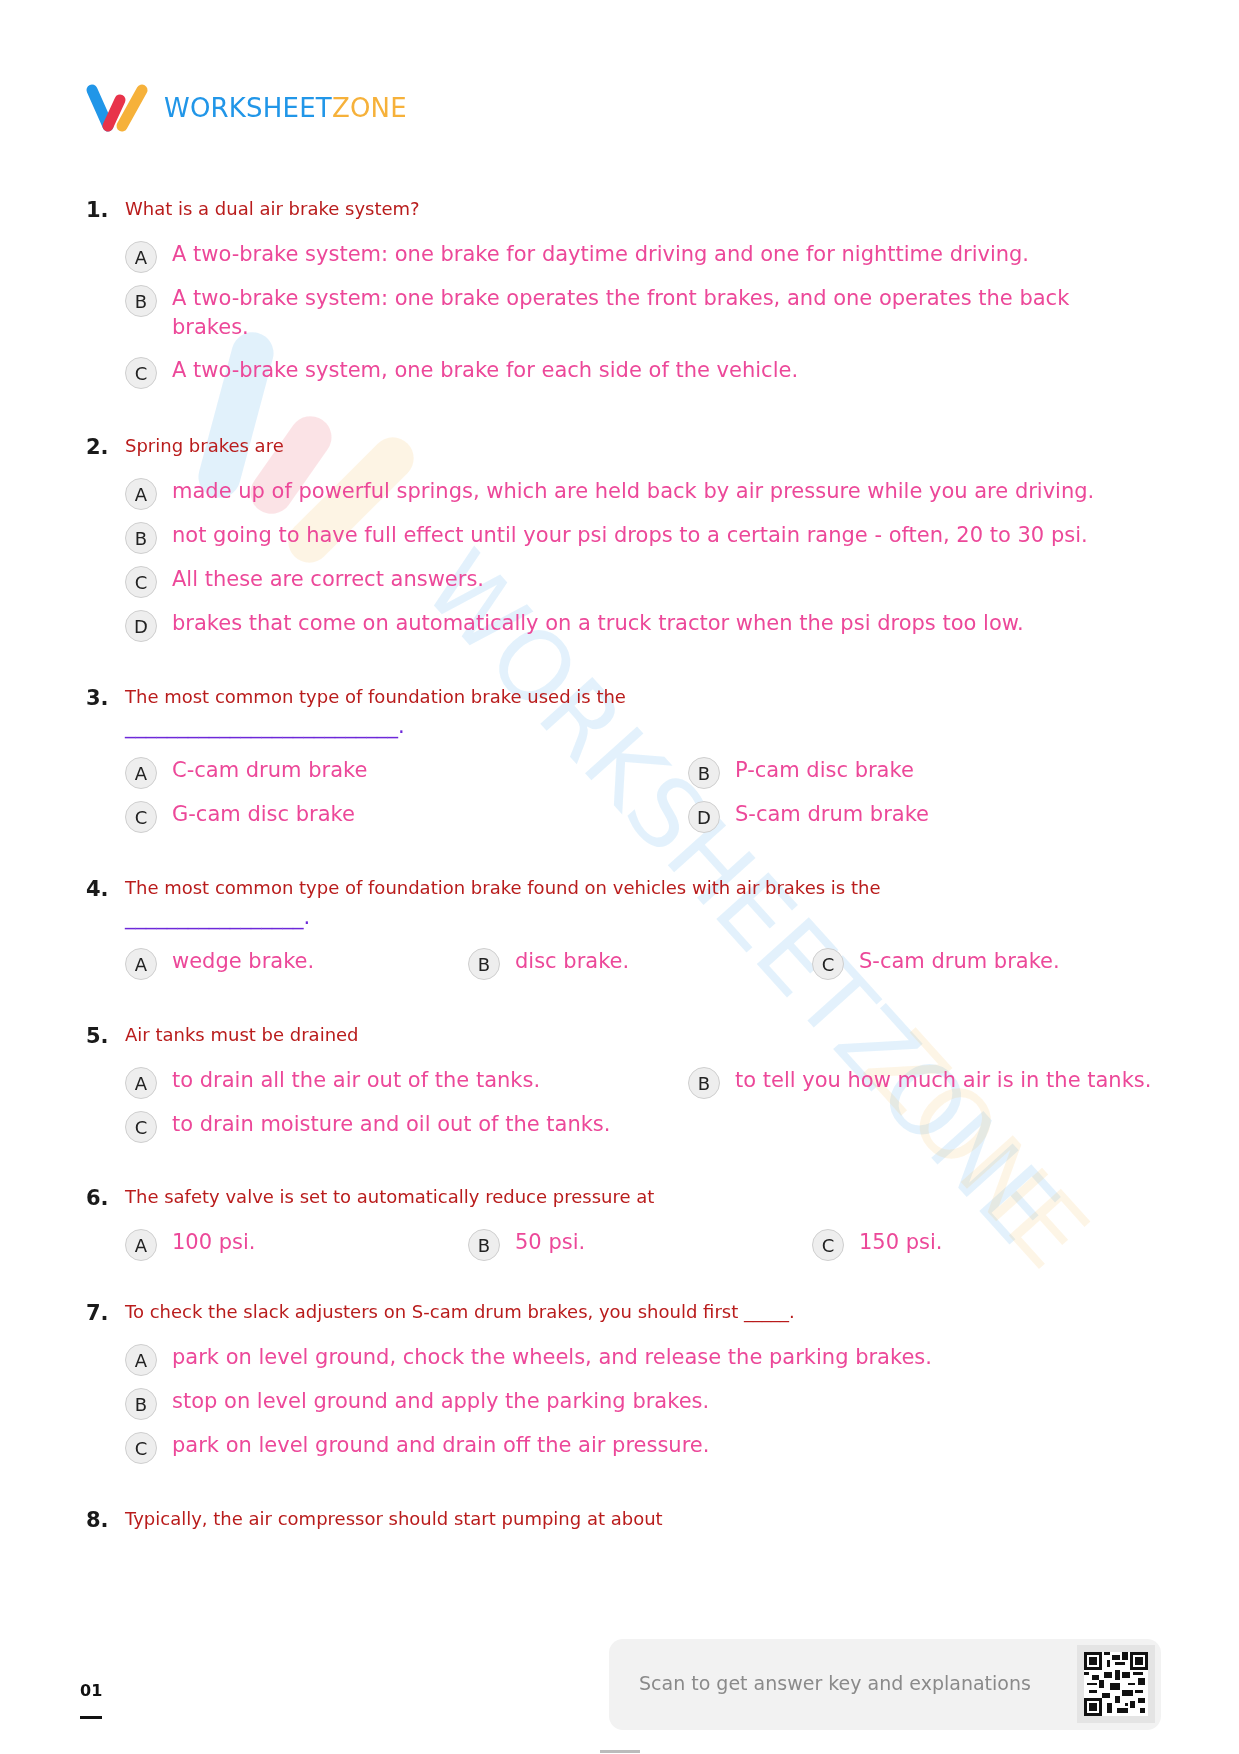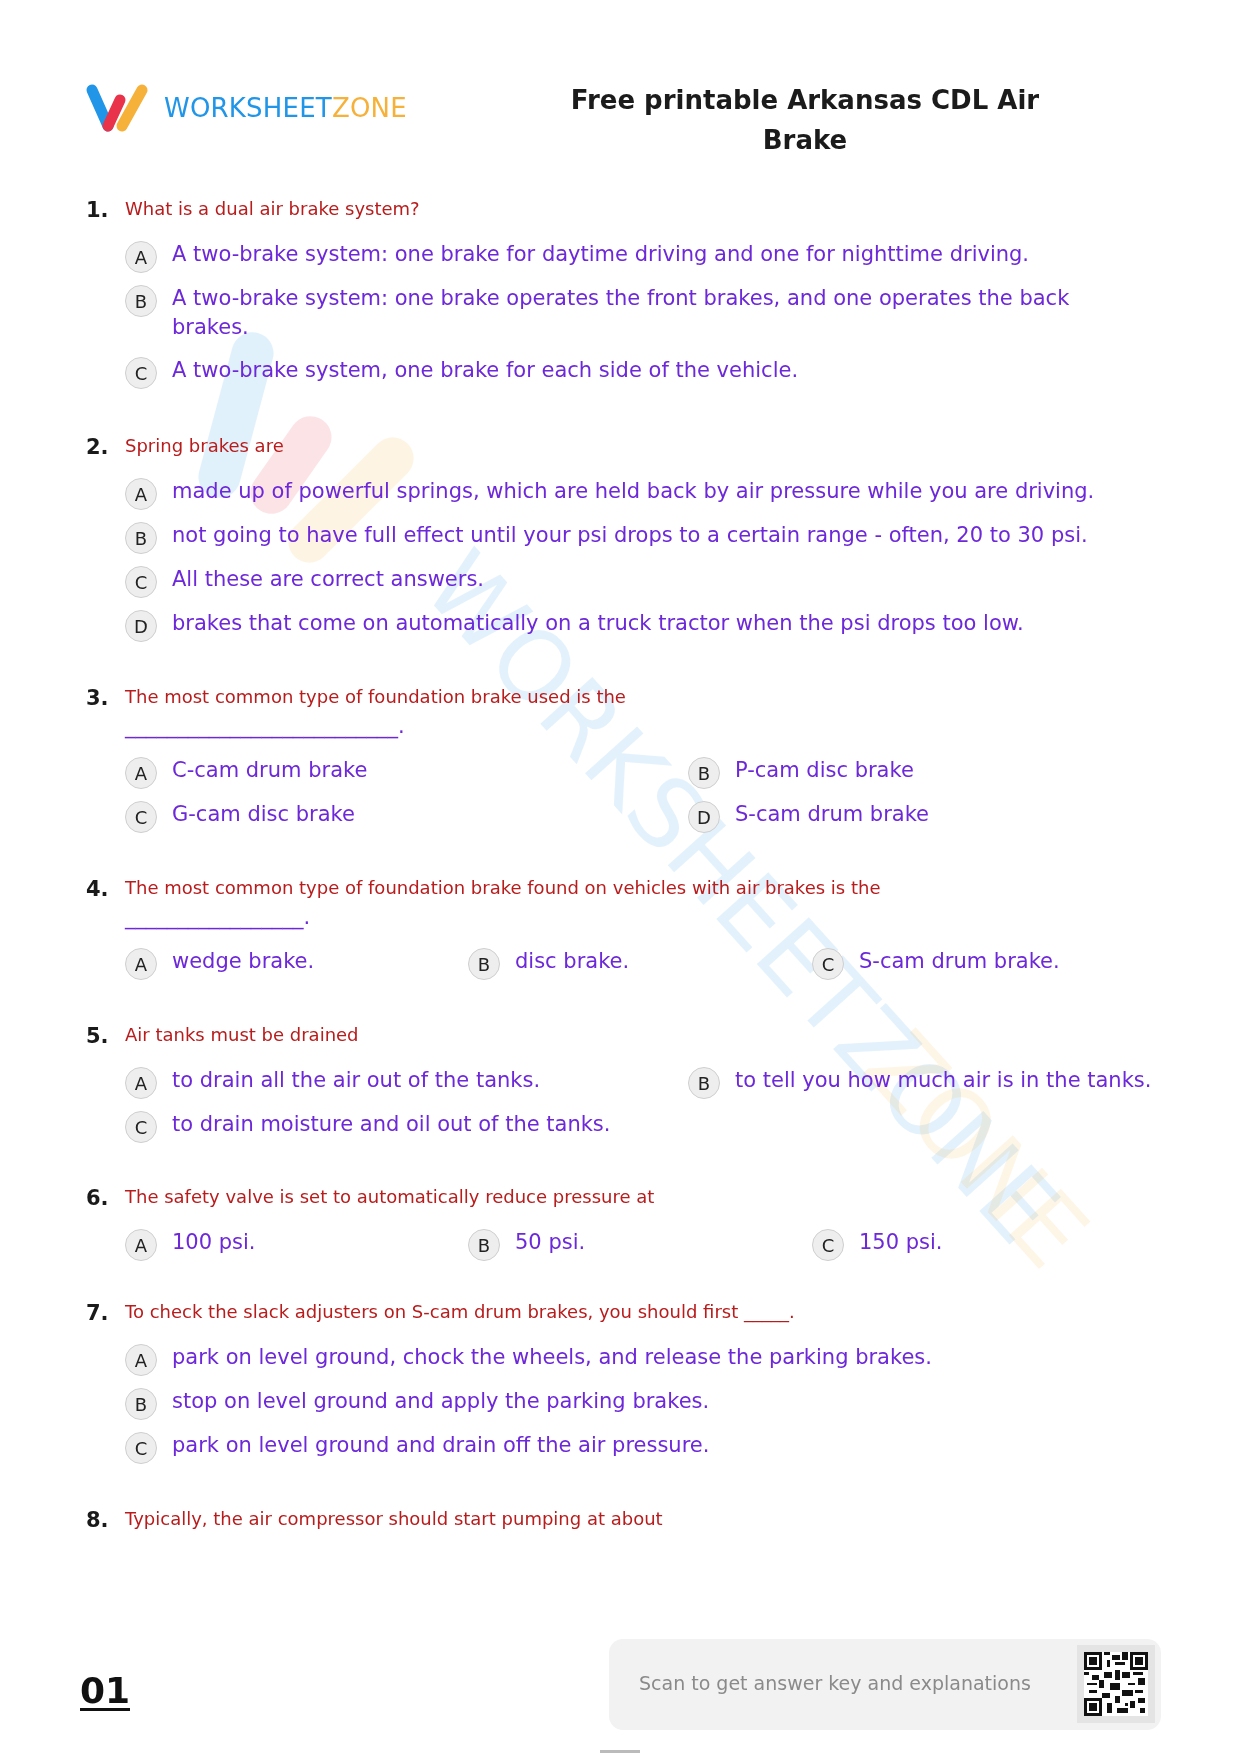--- a/index.html
+++ b/index.html
@@ -18,24 +18,24 @@
     .title { position: absolute; left: 540px; top: 80px; width: 530px; text-align: center;
       font-size: 26px; font-weight: bold; line-height: 40px; color: #1b1b1b; }
     .content { position: absolute; left: 0; top: 0; width: 1239px; z-index: 1; }
     .q { position: absolute; left: 86px; width: 1100px; }
     .qnum { position: absolute; left: 0; top: 0; font-weight: bold; font-size: 21px; color: #1a1a1a; }
     .qtext { position: absolute; left: 39px; top: 0; font-size: 18px; color: #b91c1c; white-space: nowrap; }
     .blank { position: absolute; left: 39px; font-size: 21px; color: #6d28d9; letter-spacing: 0px; white-space: nowrap; }
     .opt { position: absolute; display: flex; align-items: flex-start; }
     .badge { width: 32px; height: 32px; border-radius: 50%; background: #eeeeee; border: 1px solid #cfcfcf;
       display: flex; align-items: center; justify-content: center; font-size: 18px; color: #222; flex-shrink: 0; margin-top: -3px; }
-    .otext { margin-left: 15px; font-size: 21px; color: #6d28d9; line-height: 29px; white-space: nowrap; margin-top: -4px; }
+    .otext { margin-left: 15px; font-size: 21px; color: #ec4899; line-height: 29px; white-space: nowrap; margin-top: -4px; }
     .otext.wrap { white-space: normal; width: 950px; }
-    .footer-num { position: absolute; left: 80px; top: 1676px; font-size: 36px; font-weight: bold; color: #111;
-      border-bottom: 3px solid #111; line-height: 30px; padding-bottom: 2px; z-index: 1; }
+    .footer-num { position: absolute; left: 80px; top: 1676px; font-size: 16px; font-weight: bold; color: #111;
+      border-bottom: 3px solid #111; line-height: 30px; padding-bottom: 10px; z-index: 1; }
     .scanbox { position: absolute; left: 609px; top: 1639px; width: 552px; height: 91px; background: #f2f2f2;
       border-radius: 14px; z-index: 1; }
     .scantext { position: absolute; left: 30px; top: 33px; font-size: 19px; color: #8a8a8a; white-space: nowrap; }
     .qr { position: absolute; right: 6px; top: 6px; width: 78px; height: 78px; background: #e4e4e4; padding: 7px; }
     .bottom-tick { position: absolute; left: 600px; top: 1750px; width: 40px; height: 3px; background: #bbb; }
   </style>
 </head>
 <body>
 
 <svg class="watermark" viewBox="0 0 1239 1754">
@@ -55,21 +55,20 @@
     <svg viewBox="0 0 68 52">
       <line x1="8" y1="8" x2="24" y2="44" stroke="#2196e8" stroke-width="11" stroke-linecap="round"></line>
       <line x1="24" y1="44" x2="36" y2="18" stroke="#e8334a" stroke-width="11" stroke-linecap="round"></line>
       <line x1="38" y1="44" x2="58" y2="8" stroke="#f6b13a" stroke-width="11" stroke-linecap="round"></line>
     </svg>
     <div class="logo-text">
       <span class="w">WORKSHEET</span><span class="z">ZONE</span>
     </div>
   </div>
   <div class="title">
-    <div>Free printable Arkansas CDL Air Brake</div>
   </div>
 </div>
 
 <div class="content">
 
   <div class="q" style="top:198px">
     <span class="qnum">1.</span>
     <span class="qtext">What is a dual air brake system?</span>
     <div class="opt" style="left:39px; top:46px">
       <span class="badge">A</span>

